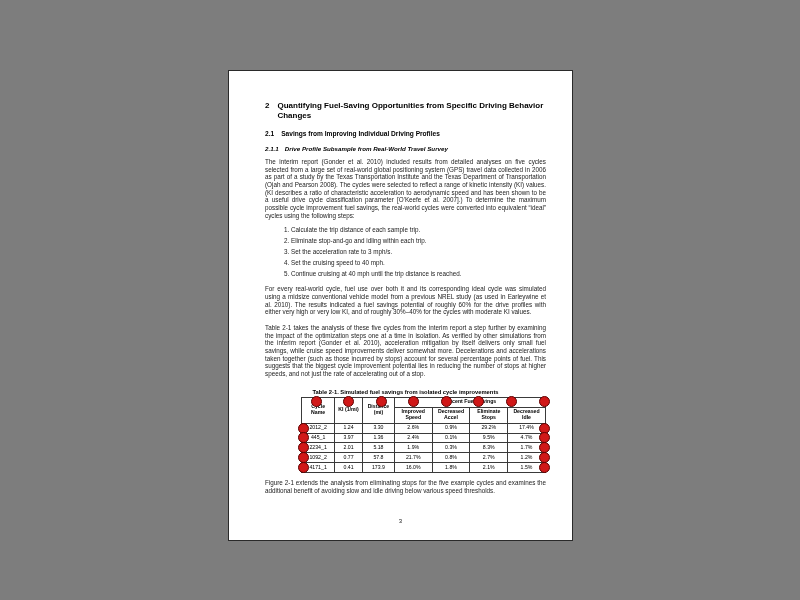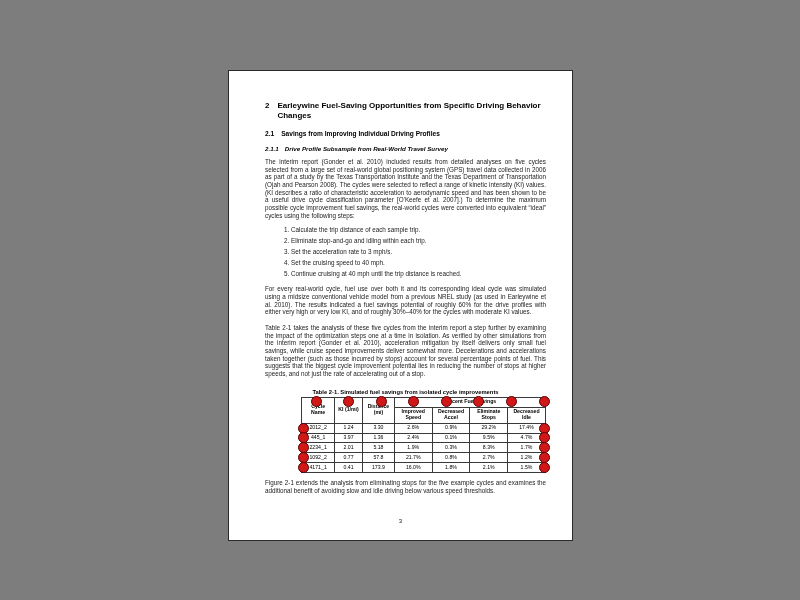--- a/index.html
+++ b/index.html
@@ -91,21 +91,21 @@
   }
 </style>
 </head>
 <body>
 
 <div class="page">
   <div class="content">
 
     <div class="h1">
       <span>2</span>
-      <span>Earleywine Fuel-Saving Opportunities from Specific Driving Behavior Changes</span>
+      <span>Quantifying Fuel-Saving Opportunities from Specific Driving Behavior Changes</span>
     </div>
 
     <div class="h2">
       <span>2.1</span>
       <span>Savings from Improving Individual Driving Profiles</span>
     </div>
 
     <div class="h3">
       <span>2.1.1</span>
       <span>Drive Profile Subsample from Real-World Travel Survey</span>

